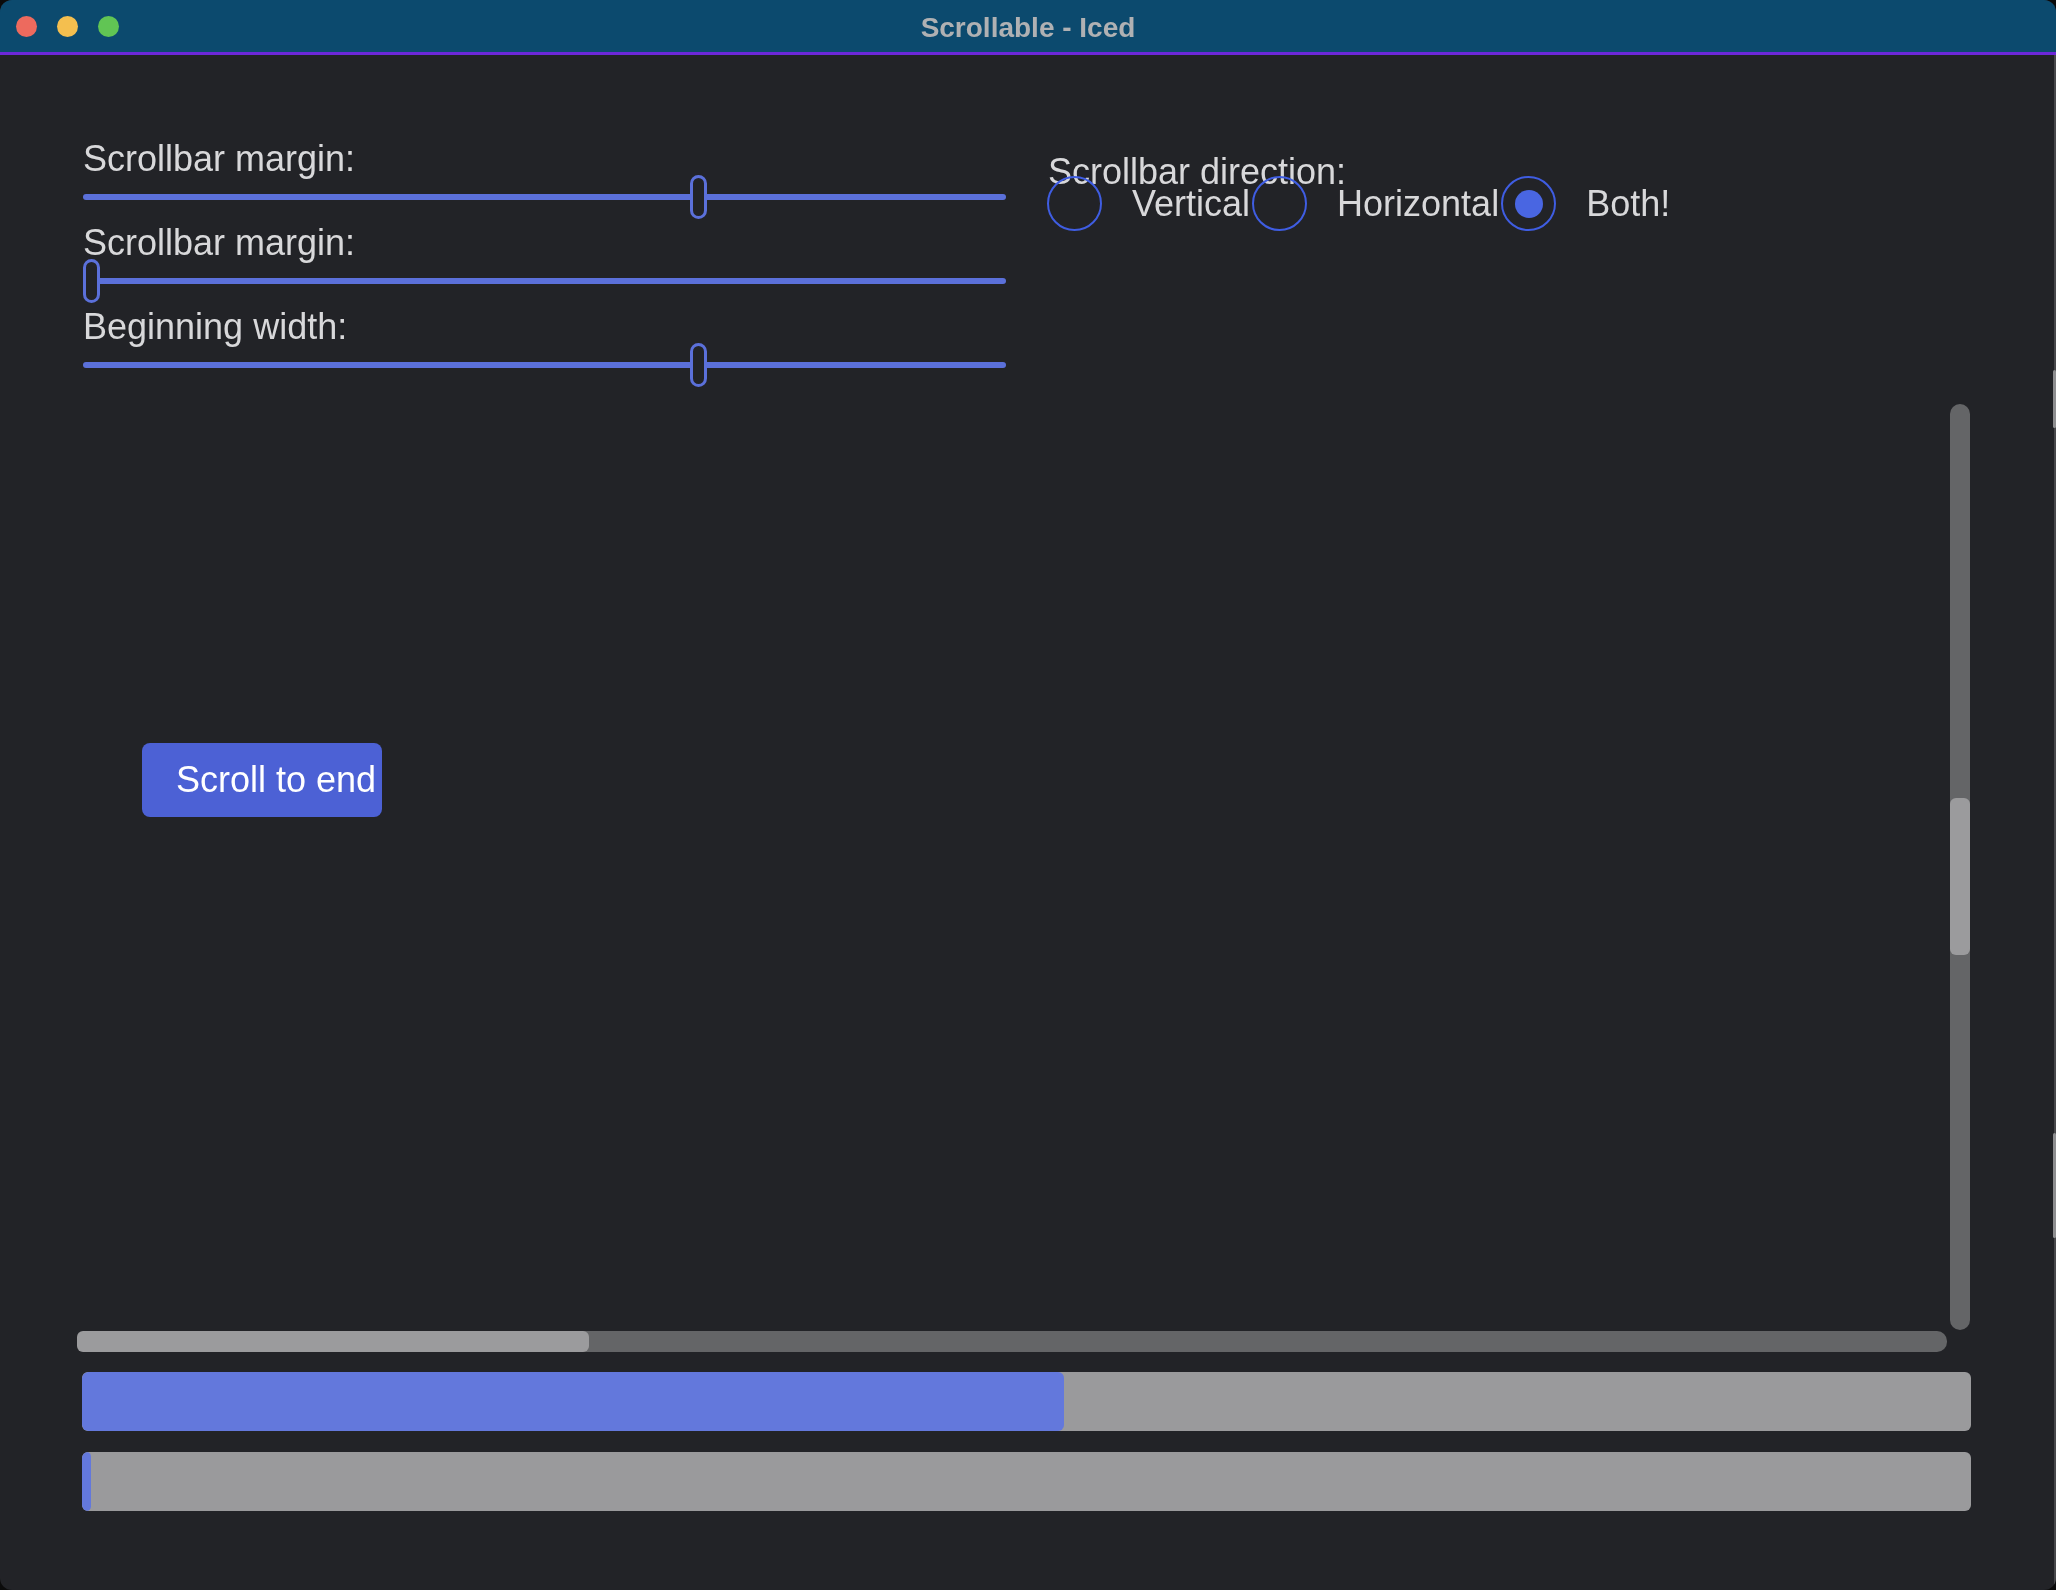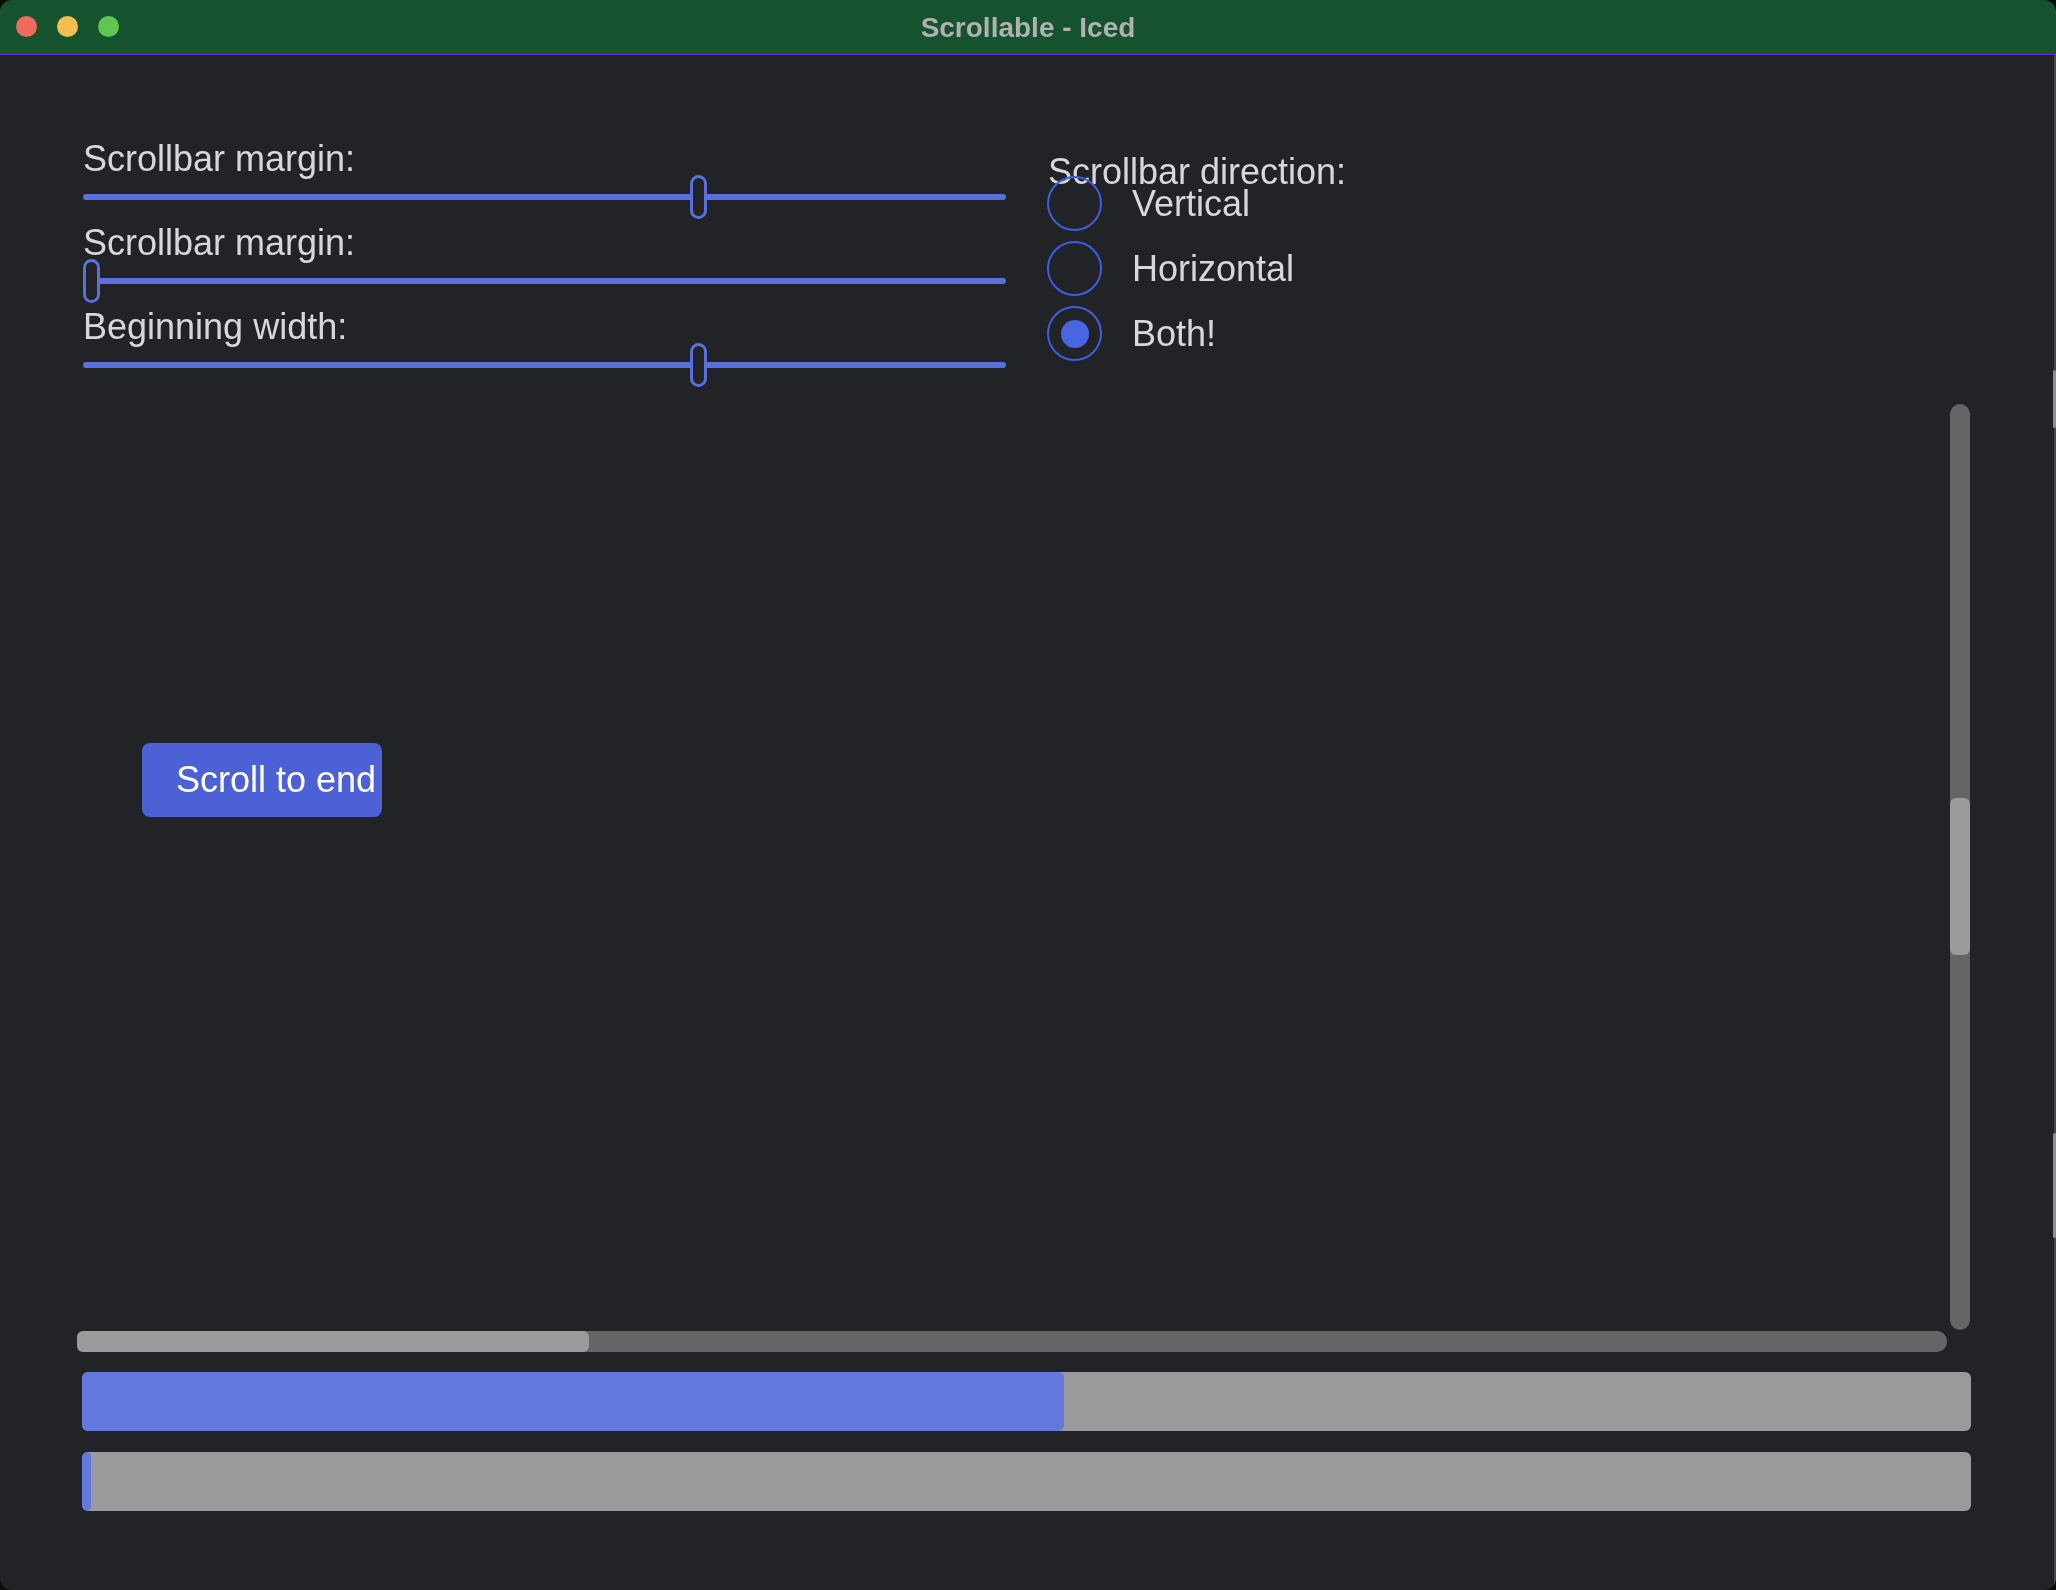--- a/index.html
+++ b/index.html
@@ -4,22 +4,22 @@
 <style>
   html,body{margin:0;padding:0;background:#0b0b0b;}
   *{box-sizing:border-box;}
   .window{
     position:relative;width:2056px;height:1590px;background:#222327;
     border-radius:12px;overflow:hidden;
     font-family:"Liberation Sans","DejaVu Sans",sans-serif;
   }
   
   .titlebar{
-    position:absolute;left:0;top:0;width:100%;height:55px;background:#14532d;
-    border-bottom:1px solid #6d28d9;
+    position:absolute;left:0;top:0;width:100%;height:55px;background:#0c4a6e;
+    border-bottom:3px solid #6d28d9;
   }
   .lights{position:absolute;left:16px;top:16px;display:flex;gap:20px;}
   .light{width:21px;height:21px;border-radius:50%;display:block;}
   .light.red{background:var(--traffic-red,#ed6a5e);}
   .light.yellow{background:var(--traffic-yellow,#f4bf4f);}
   .light.green{background:var(--traffic-green,#61c554);}
   .title{
     position:absolute;left:0;top:0;width:100%;height:55px;line-height:55px;
     text-align:center;font-size:28px;font-weight:bold;color:#b0b1b3;
   }
@@ -37,21 +37,21 @@
   .slider .track{
     position:absolute;left:0;right:0;top:19px;height:6px;border-radius:3px;
     background:var(--accent-blue,#5b70da);
   }
   .slider .handle{
     position:absolute;top:0;width:17px;height:44px;border-radius:10px;
     border:3px solid var(--accent-blue,#5b70da);background:#222327;
     left:calc((100% - 17px) * (var(--pct,0) / 100));
   }
   
-  .radio-group{position:absolute;left:1047px;top:176px;display:flex;flex-direction:column;gap:10px;}
+  .radio-group{position:absolute;left:1047px;top:176px;display:flex;gap:2px;}
   .radio-row{display:flex;align-items:center;gap:30px;}
   .radio-circle{
     width:55px;height:55px;border-radius:50%;flex:0 0 auto;
     border:2.5px solid var(--radio-blue,#3f5de2);
     display:flex;align-items:center;justify-content:center;
   }
   .radio-circle .dot{
     display:none;width:28px;height:28px;border-radius:50%;
     background:var(--radio-dot-blue,#4966e2);
   }

